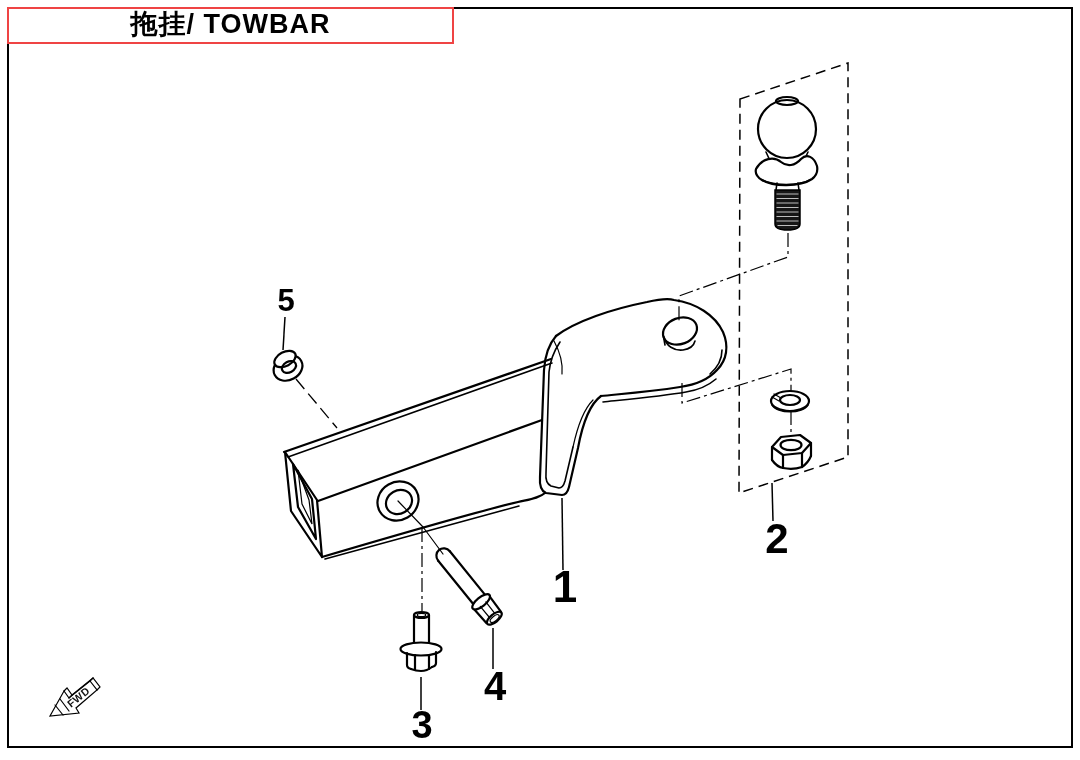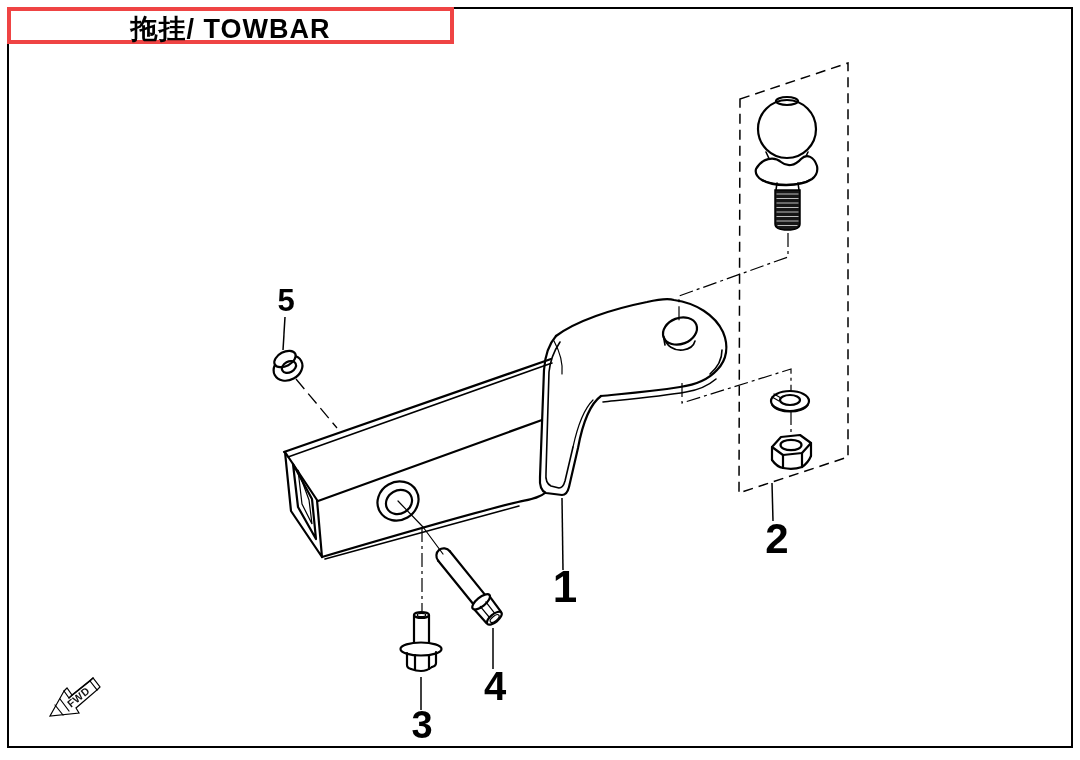--- a/index.html
+++ b/index.html
@@ -6,22 +6,22 @@
   .page {
     position:relative; width:1080px; height:760px; background:#ffffff;
     font-family:"Liberation Sans", sans-serif; overflow:hidden;
   }
   .frame {
     position:absolute; left:7px; top:7px; width:1066px; height:741px;
     border:2px solid #000; box-sizing:border-box;
   }
   .title-box {
     position:absolute; left:7px; top:7px; width:447px; height:37px;
-    border:4px solid #ef4444; box-sizing:border-box;
-    display:flex; align-items:flex-start; justify-content:center;
+    border:2px solid #ef4444; box-sizing:border-box;
+    display:flex; align-items:flex-end; justify-content:center;
     font-size:27px; font-weight:700; color:#000; letter-spacing:1px;
     background:#fff; z-index:2;
   }
   svg.diagram { position:absolute; left:0; top:0; z-index:1; }
   svg .ln   { stroke:#000; fill:none; stroke-width:2.2; stroke-linecap:round; stroke-linejoin:round; }
   svg .med  { stroke:#000; fill:none; stroke-width:1.6; stroke-linecap:round; stroke-linejoin:round; }
   svg .thin { stroke:#000; fill:none; stroke-width:1.2; stroke-linecap:round; }
   svg .wfill{ fill:#ffffff; }
   svg .dash { stroke:#000; fill:none; stroke-width:1.5; stroke-dasharray:10 6; }
   svg .cline{ stroke:#000; fill:none; stroke-width:1.2; stroke-dasharray:14 4 3 4; }

